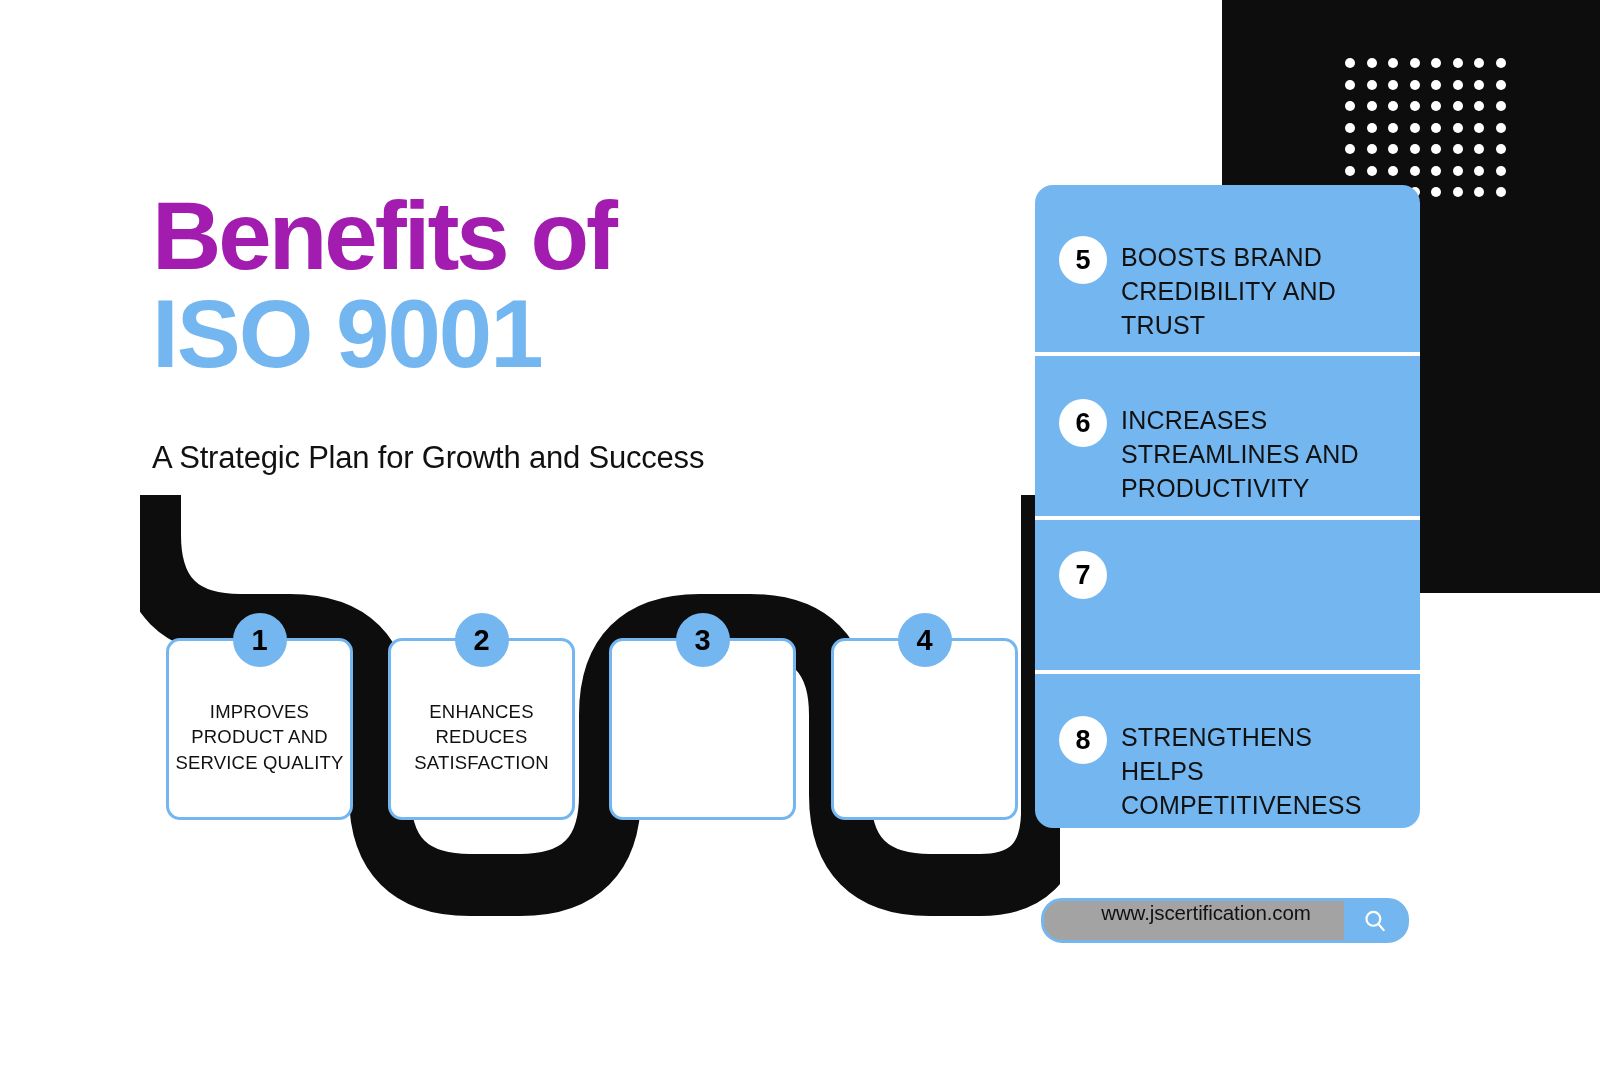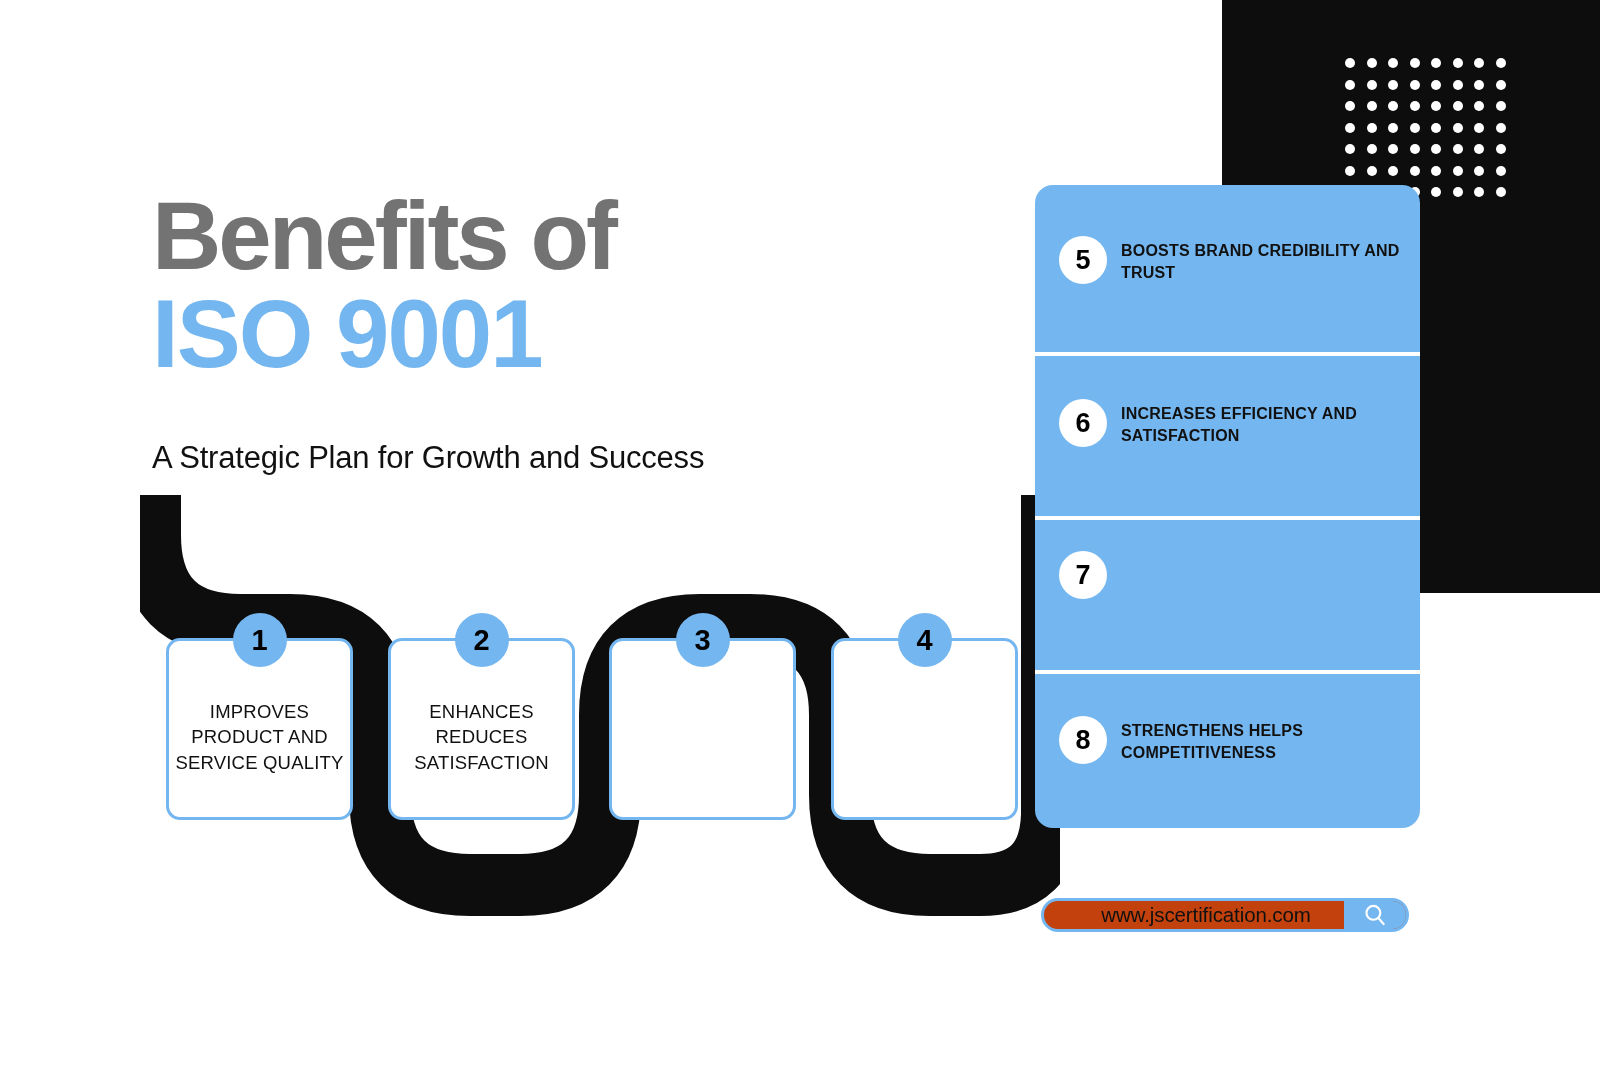--- a/index.html
+++ b/index.html
@@ -19,21 +19,21 @@
   }
   .dot-grid{position:absolute;left:1345px;top:58px;width:160px;height:152px;}
   .dot-grid span{
     position:absolute;width:10px;height:10px;border-radius:50%;
     background:#ffffff;
   }
 
   
   .headline{position:absolute;left:152px;top:190px;width:760px;}
   .h-line1{
-    font-size:96px;font-weight:700;line-height:0.96;color:#737373;
+    font-size:96px;font-weight:700;line-height:0.96;color:#a21caf;
     letter-spacing:-3px;
   }
   .h-line2{
     font-size:96px;font-weight:700;line-height:1.0;color:#74b6ef;
     letter-spacing:-2px;margin-top:4px;
   }
   .subtitle{
     position:absolute;left:152px;top:440px;
     font-size:31px;font-weight:400;color:#111111;letter-spacing:-0.2px;text-align:right;
   }
@@ -78,34 +78,34 @@
     padding:0 18px 0 24px;
   }
   .panel-row .num{
     flex:0 0 auto;width:48px;height:48px;border-radius:50%;
     background:#ffffff;color:#000000;
     display:flex;align-items:center;justify-content:center;
     font-size:27px;font-weight:700;
     margin-right:14px;
   }
   .panel-row .txt{
-    font-size:16px;line-height:1.36;font-weight:700;color:#111111;
+    font-size:25px;line-height:1.36;font-weight:400;color:#111111;
     letter-spacing:0.2px;padding-top:4px;
   }
   #prow5{height:167px;padding-top:51px;}
   #prow6{height:160px;padding-top:43px;}
   #prow7{height:150px;padding-top:31px;}
   #prow8{height:166px;padding-top:42px;}
   .divider{height:4px;background:#ffffff;width:100%;}
 
   
   .urlbar{
-    position:absolute;left:1041px;top:898px;width:368px;height:34px;
-    background:#c2410c;border:3px solid #74b6ef;border-radius:21px;
-    box-sizing:border-box;display:flex;align-items:center;overflow:hidden;
+    position:absolute;left:1041px;top:898px;width:368px;height:45px;
+    background:#a3a3a3;border:3px solid #74b6ef;border-radius:21px;
+    box-sizing:border-box;display:flex;align-items:flex-start;overflow:hidden;
   }
   .url-text{
     flex:1;text-align:center;font-size:20.5px;color:#111111;font-weight:400;
     letter-spacing:-0.1px;padding-left:24px;
   }
   .url-btn{
     flex:0 0 auto;width:62px;height:100%;background:#74b6ef;
     display:flex;align-items:center;justify-content:center;
   }
 </style>
@@ -221,21 +221,21 @@
   </div>
 
   <div class="panel">
     <div class="panel-row" id="prow5">
       <div class="num">5</div>
       <div class="txt">BOOSTS BRAND CREDIBILITY AND TRUST</div>
     </div>
     <div class="divider"></div>
     <div class="panel-row" id="prow6">
       <div class="num">6</div>
-      <div class="txt">INCREASES EFFICIENCY AND SATISFACTION</div>
+      <div class="txt">INCREASES STREAMLINES AND PRODUCTIVITY</div>
     </div>
     <div class="divider"></div>
     <div class="panel-row" id="prow7">
       <div class="num">7</div>
     </div>
     <div class="divider"></div>
     <div class="panel-row" id="prow8">
       <div class="num">8</div>
       <div class="txt">STRENGTHENS HELPS COMPETITIVENESS</div>
     </div>

